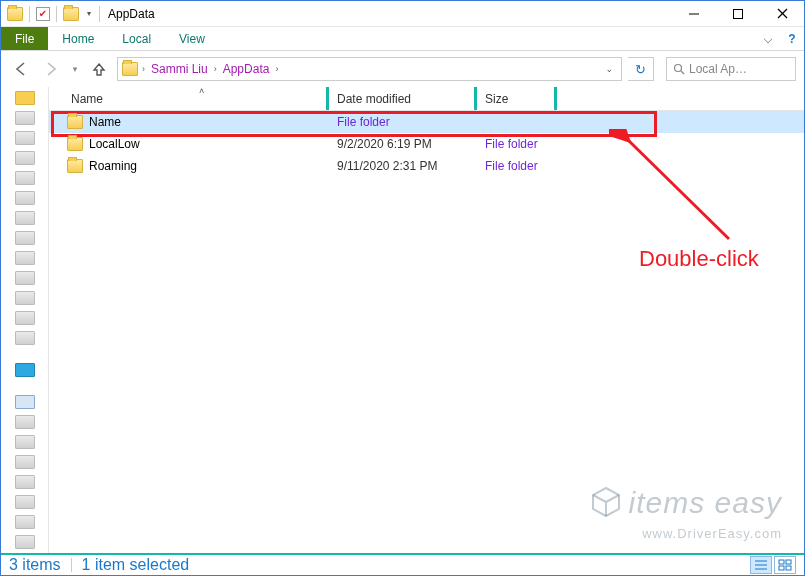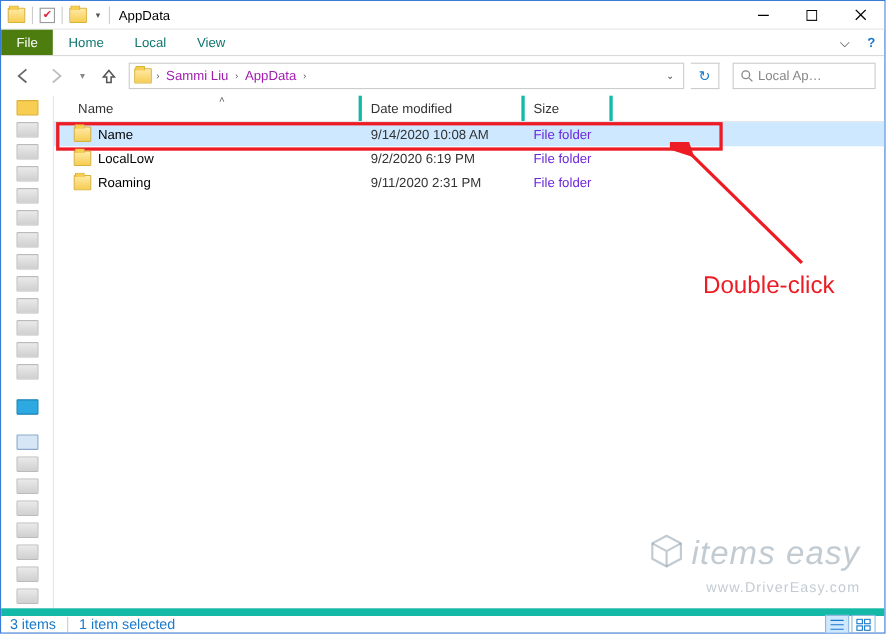--- a/index.html
+++ b/index.html
@@ -80,21 +80,21 @@
   .red-box { position:absolute; border:3px solid #ed1c24; pointer-events:none;}
   
   .anno-text { position:absolute; color:#ed1c24; font-size:22px; font-family:Arial, sans-serif;}
   svg.anno { position:absolute; pointer-events:none;}
   
   .watermark { position:absolute; right:22px; bottom:34px; text-align:right; color:rgba(120,140,155,0.45); font-family:Arial,sans-serif;}
   .watermark .w1 { font-size:30px; font-style:italic; letter-spacing:1px;}
   .watermark .w2 { font-size:13px; letter-spacing:1px;}
   .wm-cube { display:inline-block; vertical-align:middle; margin-right:6px;}
   
-  .statusbar { position:absolute; bottom:0; left:0; right:0; height:22px; border-top:7px solid #14b8a6; display:flex; align-items:center; font-size:13px; color:#1979ca; padding:0 8px;}
+  .statusbar { position:absolute; bottom:0; left:0; right:0; height:22px; border-top:2px solid #14b8a6; display:flex; align-items:center; font-size:16px; color:#1979ca; padding:0 8px;}
   .statusbar .s-div { width:1px; height:14px; background:#ccc; margin:0 10px;}
   .statusbar .view-btns { margin-left:auto; display:flex; gap:2px;}
   .vbtn { width:22px; height:18px; border:1px solid #8fb8e0; display:flex; align-items:center; justify-content:center;}
   .vbtn.active { background:#cde8ff;}
   .vbtn svg { display:block;}
 </style>
 </head>
 <body>
 
 <div class="titlebar">
@@ -214,21 +214,20 @@
     </div>
     <div class="rows">
 
       <div class="red-box" style="left:2px; top:0px; width:606px; height:26px;"></div>
 
       <div class="row selected">
         <div class="c name">
           <span class="folder-icon"></span>
           <span>Name</span>
         </div>
-        <div class="c date">9/14/2020 10:08 AM</div>
         <div class="c type">File folder</div>
         <div class="c size"></div>
       </div>
 
       <div class="row">
         <div class="c name">
           <span class="folder-icon"></span>
           <span>LocalLow</span>
         </div>
         <div class="c date">9/2/2020 6:19 PM</div>

